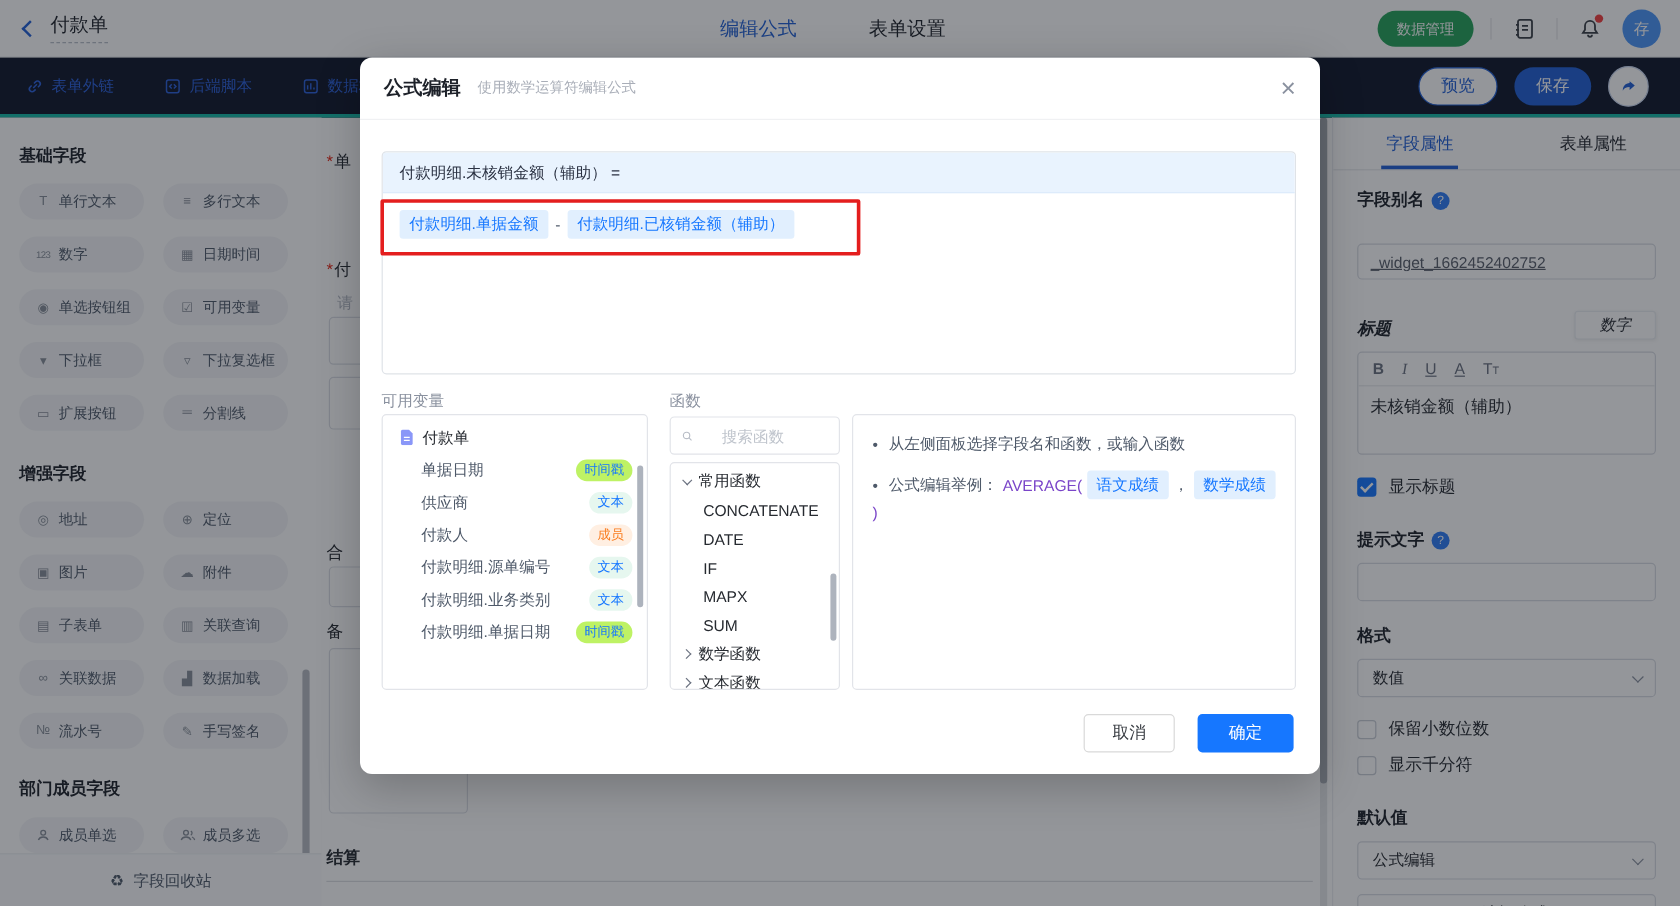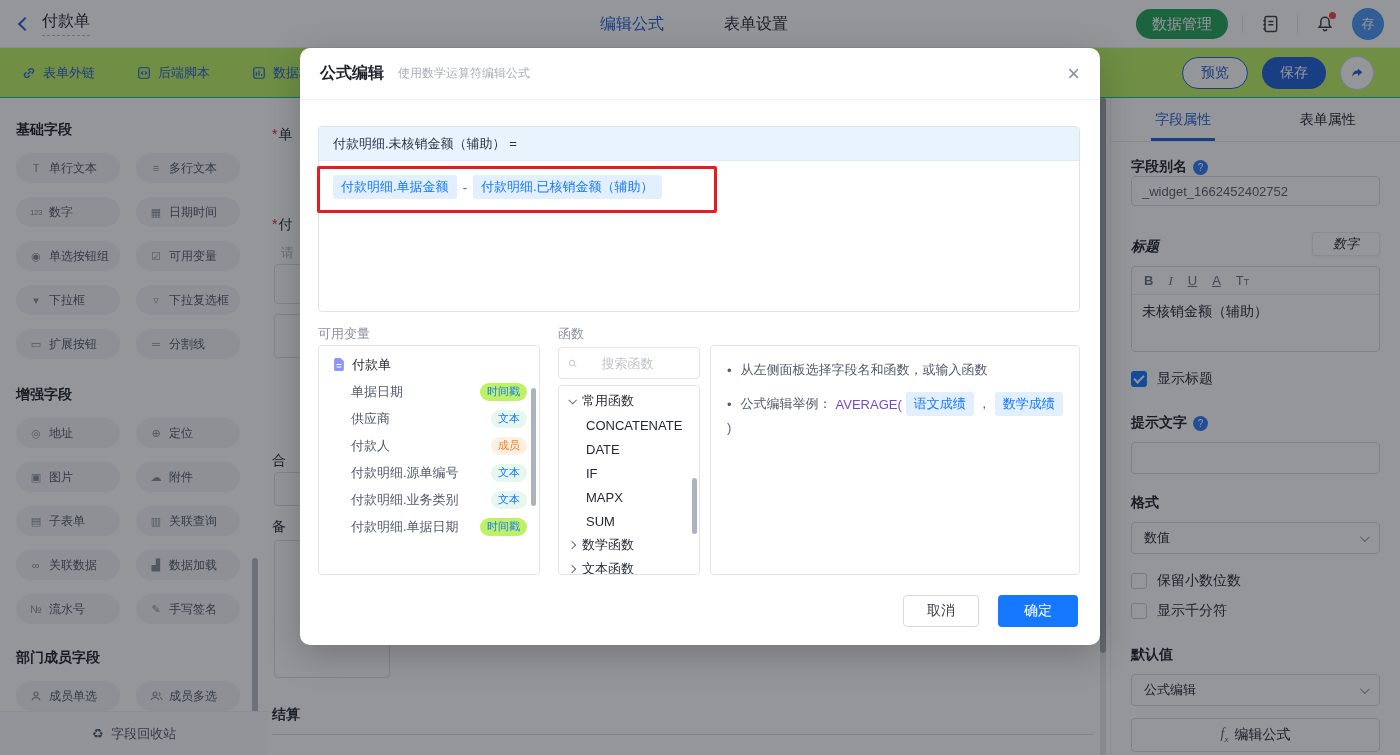--- a/index.html
+++ b/index.html
@@ -11,31 +11,31 @@
   .topbar { position:absolute; left:0; top:0; width:1400px; height:48px; background:#fff;
             border-bottom:1px solid #ebedf0; display:flex; align-items:center; z-index:1; }
   .back { display:flex; align-items:center; margin-left:20px; cursor:pointer; }
   .back-chev { width:10px; height:10px; border-left:2.5px solid #2160d6; border-bottom:2.5px solid #2160d6;
                transform:rotate(45deg); margin-right:12px; }
   .doc-title { font-size:16px; color:#1d2129; border-bottom:1px dashed #b9bfc9; padding-bottom:3px; }
   .top-tabs { position:absolute; left:600px; top:0; height:48px; display:flex; align-items:center; gap:60px; }
   .top-tab { font-size:16px; color:#1d2129; cursor:pointer; }
   .top-tab.active { color:#2160d6; }
   .top-right { position:absolute; right:16px; top:0; height:48px; display:flex; align-items:center; gap:14px; }
-  .btn-green { height:30px; padding:8px 16px; background:#26a35a; color:#fff; font-size:15px; border:none;
+  .btn-green { height:30px; padding:8px 16px; background:#26a35a; color:#fff; font-size:12px; border:none;
                border-radius:15px; display:flex; align-items:center; cursor:pointer; }
   .vsep { width:1px; height:18px; background:#e3e5e8; }
   .icon-btn { width:26px; height:26px; display:flex; align-items:center; justify-content:center; cursor:pointer; position:relative; }
   .bell-dot { position:absolute; top:1px; right:2px; width:7px; height:7px; background:#f53f3f; border-radius:50%; }
   .avatar { width:32px; height:32px; border-radius:50%; background:#4c96f7; color:#fff; font-size:13px;
             display:flex; align-items:center; justify-content:center; cursor:pointer; }
 
   
-  .toolbar { position:absolute; left:0; top:48px; width:1400px; height:50px; background:#bef264;
-             border-bottom:1px solid #14b8a6; display:flex; align-items:center; z-index:1; }
+  .toolbar { position:absolute; left:0; top:48px; width:1400px; height:50px; background:#0f172a;
+             border-bottom:3px solid #14b8a6; display:flex; align-items:center; z-index:1; }
   .tool-link { display:flex; align-items:center; gap:7px; color:#2b5fd9; font-size:13px; cursor:pointer; }
   .tool-link.l1 { margin-left:22px; } .tool-link.l2 { margin-left:42px; } .tool-link.l3 { margin-left:42px; }
   .tool-right { position:absolute; right:26px; display:flex; align-items:center; gap:14px; }
   .btn-preview { height:32px; padding:0 18px; border:1px solid #2160d6; color:#2160d6; background:#fff;
                  font-size:14px; border-radius:16px; cursor:pointer; }
   .btn-save { height:32px; padding:0 18px; border:none; color:#fff; background:#2160d6;
               font-size:14px; border-radius:16px; cursor:pointer; }
   .btn-share { width:34px; height:34px; border-radius:50%; border:1px solid #c9d6ef; background:#fff;
                display:flex; align-items:center; justify-content:center; cursor:pointer; }
 
@@ -364,21 +364,21 @@
   <div class="rpanel">
     <div class="rtabs">
       <div class="rtab active">字段属性</div>
       <div class="rtab">表单属性</div>
     </div>
     <div class="rbody">
       <div class="rlabel" style="margin-top:16px">
         <span>字段别名</span>
         <span class="q-ic">?</span>
       </div>
-      <input class="rinput" style="margin-top: 0;" value="_widget_1662452402752">
+      <input class="rinput" style="margin-top: 27px; text-decoration: underline;" value="_widget_1662452402752">
 
       <div class="title-row" style="margin-top:26px">
         <span class="rlabel">标题</span>
         <span class="type-box">数字</span>
       </div>
       <div class="rich" style="margin-top:10px">
         <div class="rich-bar">
           <span class="rb-b">B</span>
           <span class="rb-i">I</span>
           <span class="rb-u">U</span>

